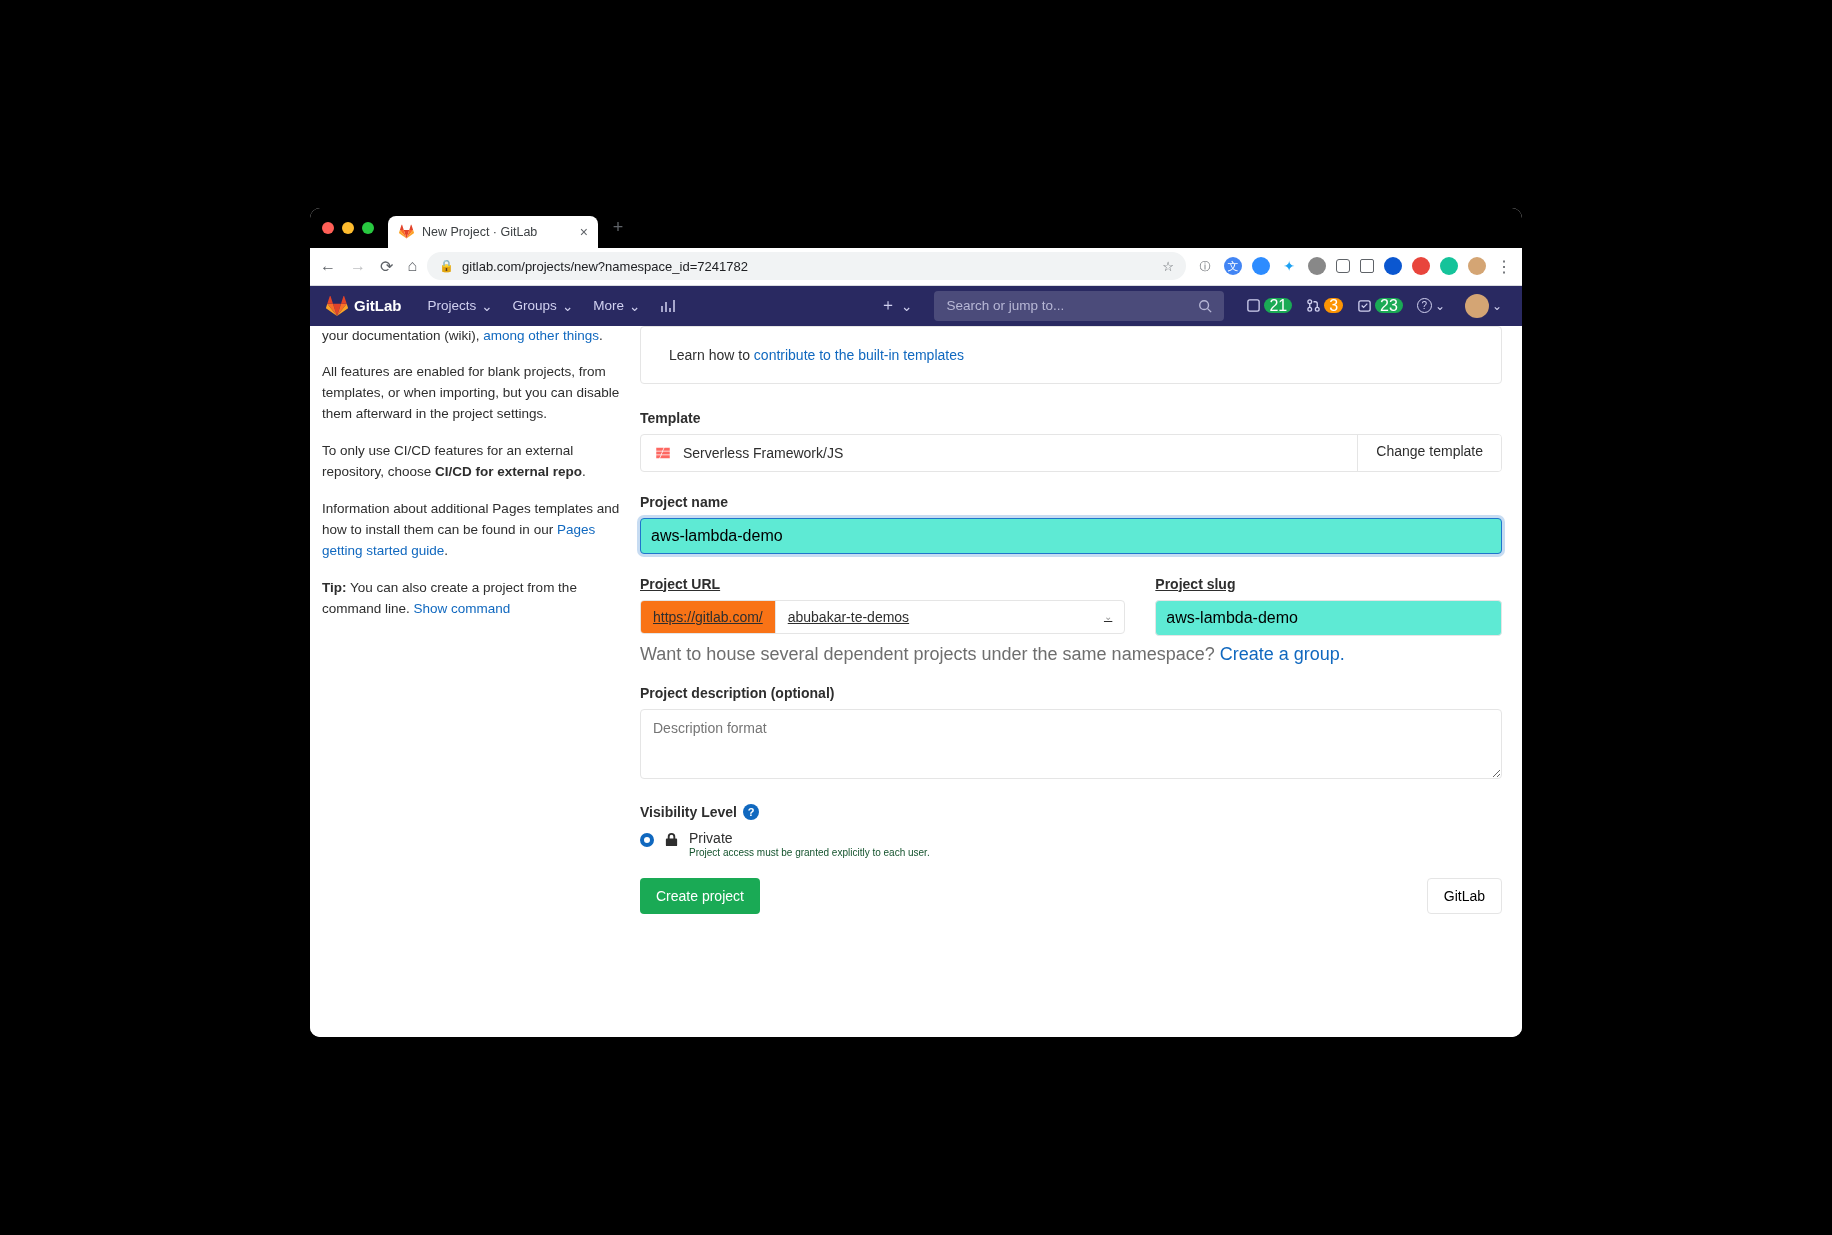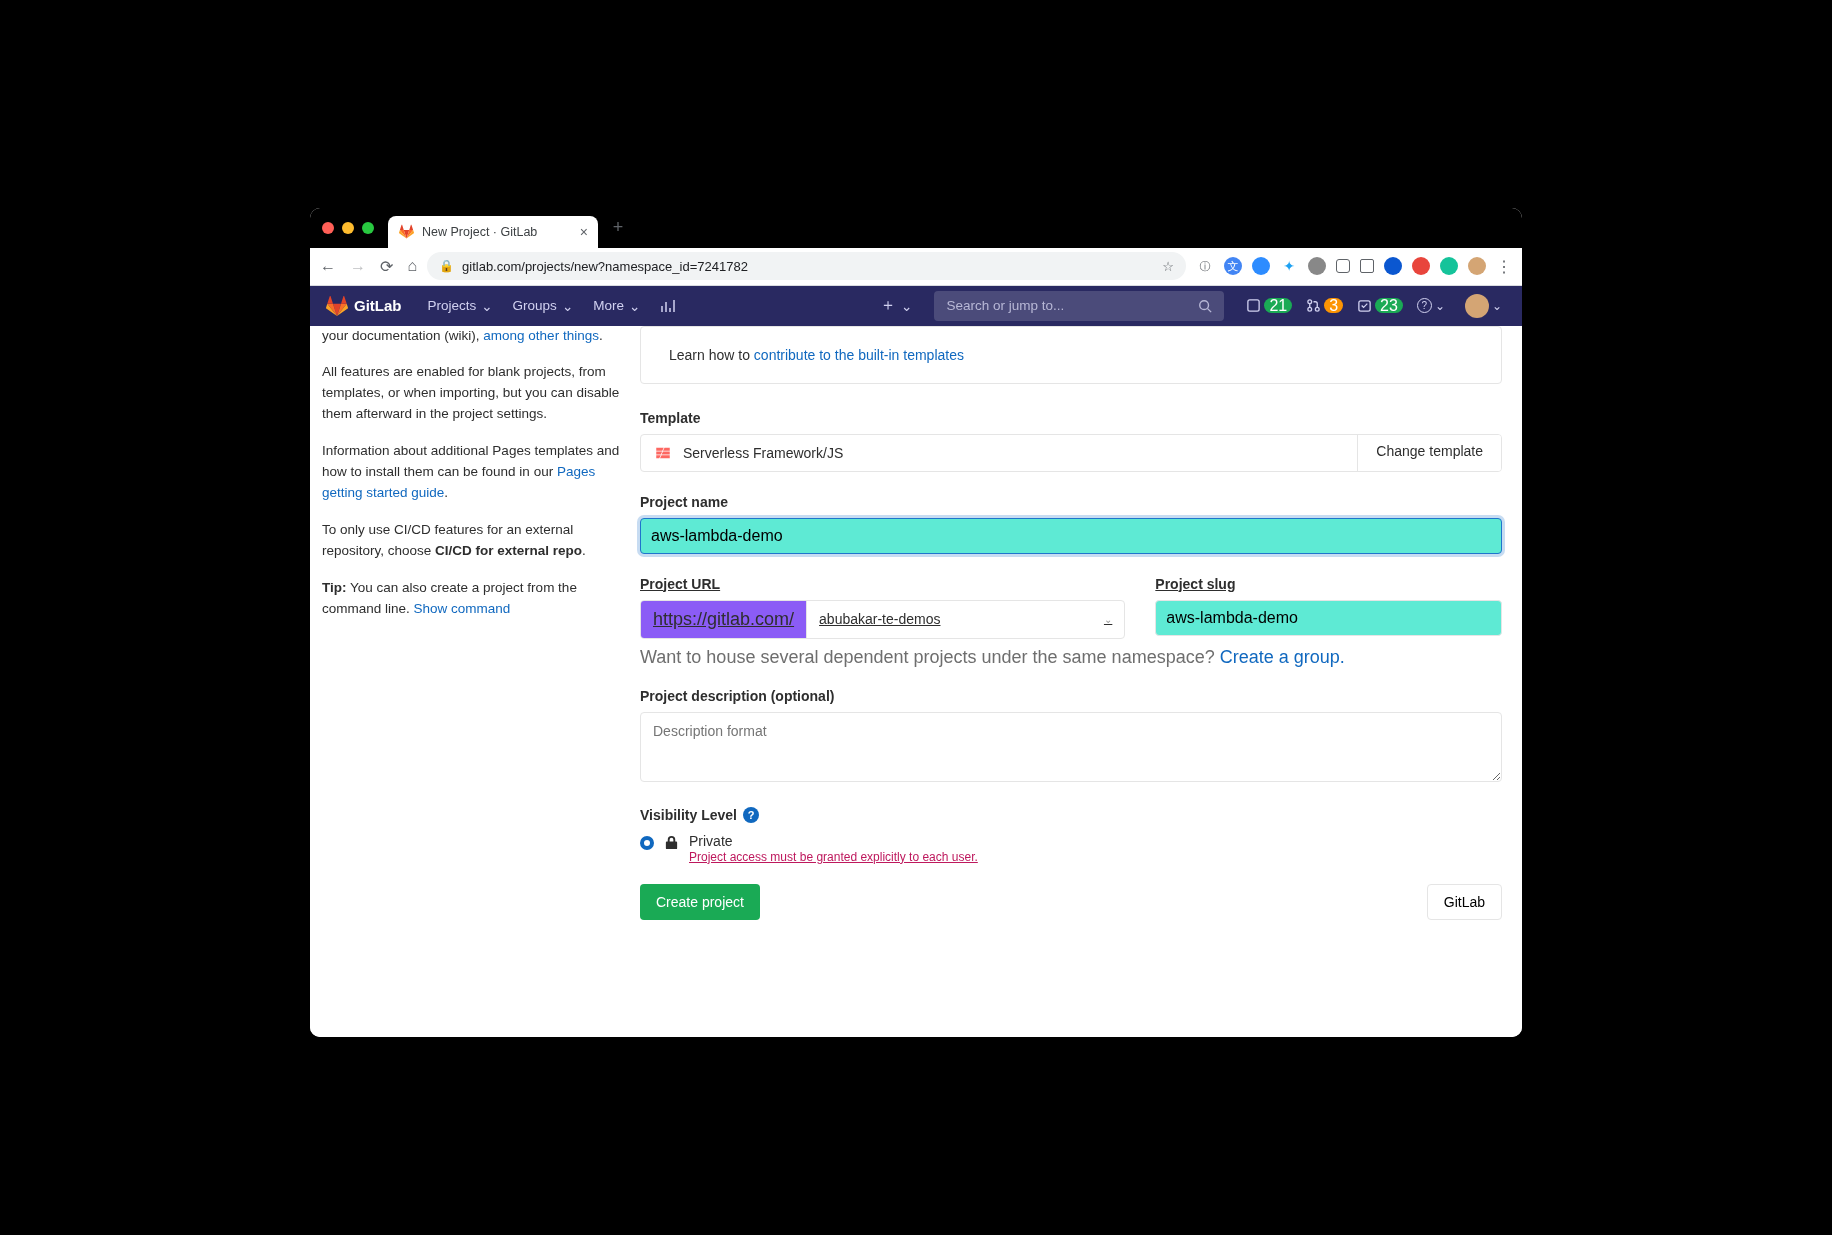--- a/index.html
+++ b/index.html
@@ -51,33 +51,33 @@
   .template-row { display:flex; border:1px solid #e5e5e5; border-radius:4px; overflow:hidden; }
   .template-name { flex:1; display:flex; align-items:center; padding:8px 12px; gap:10px; font-size:14px; }
   .template-icon { width:20px; height:20px; display:flex; align-items:center; justify-content:center; }
   .change-btn { border-left:1px solid #e5e5e5; padding:8px 18px; background:#fff; cursor:pointer; font-size:14px; }
   .text-input { width:100%; border:1px solid #e5e5e5; border-radius:4px; padding:8px 10px; font-size:16px; background:#5eead4; }
   .text-input.focus { border:1px solid #1f75cb; box-shadow:0 0 0 3px rgba(31,117,203,.25); outline:none; }
   .url-row { display:flex; gap:30px;text-decoration:underline; }
   .url-col { flex:1.4; }
   .slug-col { flex:1; }
   .url-group { display:flex; border:1px solid #e5e5e5; border-radius:4px; overflow:hidden; }
-  .url-prefix { padding:8px 12px; background:#8b5cf6; border-right:1px solid #e5e5e5; font-size:18px; color:#2e2e2e; }
+  .url-prefix { padding:8px 12px; background:#f97316; border-right:1px solid #e5e5e5; font-size:14px; color:#2e2e2e; }
   .url-ns { flex:1; padding:8px 12px; font-size:14px; display:flex; align-items:center; justify-content:space-between; cursor:pointer; }
   .chev { color:#999; font-size:10px; }
   .helper { font-size:18px; color:#6e6e6e; margin-top:8px; }
   .helper a { color:#1068bf; text-decoration:none; }
   .textarea { width:100%; border:1px solid #e5e5e5; border-radius:4px; padding:10px 12px; font-size:14px; min-height:70px; resize:vertical; font-family:inherit; color:#999; }
   .vis-label { display:flex; align-items:center; gap:6px; font-weight:600; font-size:14px; margin-bottom:10px; }
   .qmark { width:16px; height:16px; border-radius:50%; background:#1068bf; color:#fff; font-size:11px; display:flex; align-items:center; justify-content:center; cursor:pointer; }
   .radio-row { display:flex; align-items:flex-start; gap:10px; margin-bottom:20px; }
   .radio { width:14px; height:14px; border-radius:50%; border:4px solid #1068bf; background:#fff; margin-top:3px; flex-shrink:0; }
   .radio-body { display:flex; flex-direction:column; }
   .radio-title { display:flex; align-items:center; gap:8px; font-size:14px; }
-  .radio-desc { font-size:12px; color:#be185d; margin-top:1px;text-decoration:underline; }
+  .radio-desc { font-size:10px; color:#14532d; margin-top:1px; }
   .actions { display:flex; justify-content:space-between; margin-top:6px; }
   .btn-primary { background:#1aaa55; color:#fff; border:none; padding:9px 16px; border-radius:4px; font-size:14px; cursor:pointer; }
   .btn-secondary { background:#fff; border:1px solid #e5e5e5; padding:9px 16px; border-radius:4px; font-size:14px; cursor:pointer; }
   svg { display:block; }
 </style>
 </head>
 <body>
 
 <div class="monitor">
 <div class="browser">
@@ -212,22 +212,22 @@
         <span style="color:#d1d1f0">⌄</span>
       </div>
     </div>
   </div>
 
   <div class="page">
 
     <div class="sidebar-help">
       <p><span>your documentation (wiki), </span><a>among other things</a><span>.</span></p>
       <p>All features are enabled for blank projects, from templates, or when importing, but you can disable them afterward in the project settings.</p>
+      <p><span>To only use CI/CD features for an external repository, choose </span><strong>CI/CD for external repo</strong><span>.</span></p>
       <p><span>Information about additional Pages templates and how to install them can be found in our </span><a>Pages getting started guide</a><span>.</span></p>
-      <p><span>To only use CI/CD features for an external repository, choose </span><strong>CI/CD for external repo</strong><span>.</span></p>
       <p><strong>Tip:</strong><span> You can also create a project from the command line. </span><a>Show command</a></p>
     </div>
 
     <div class="main-col">
 
       <div class="info-box">
         <span>Learn how to </span><a>contribute to the built-in templates</a>
       </div>
 
       <div class="field-row">

